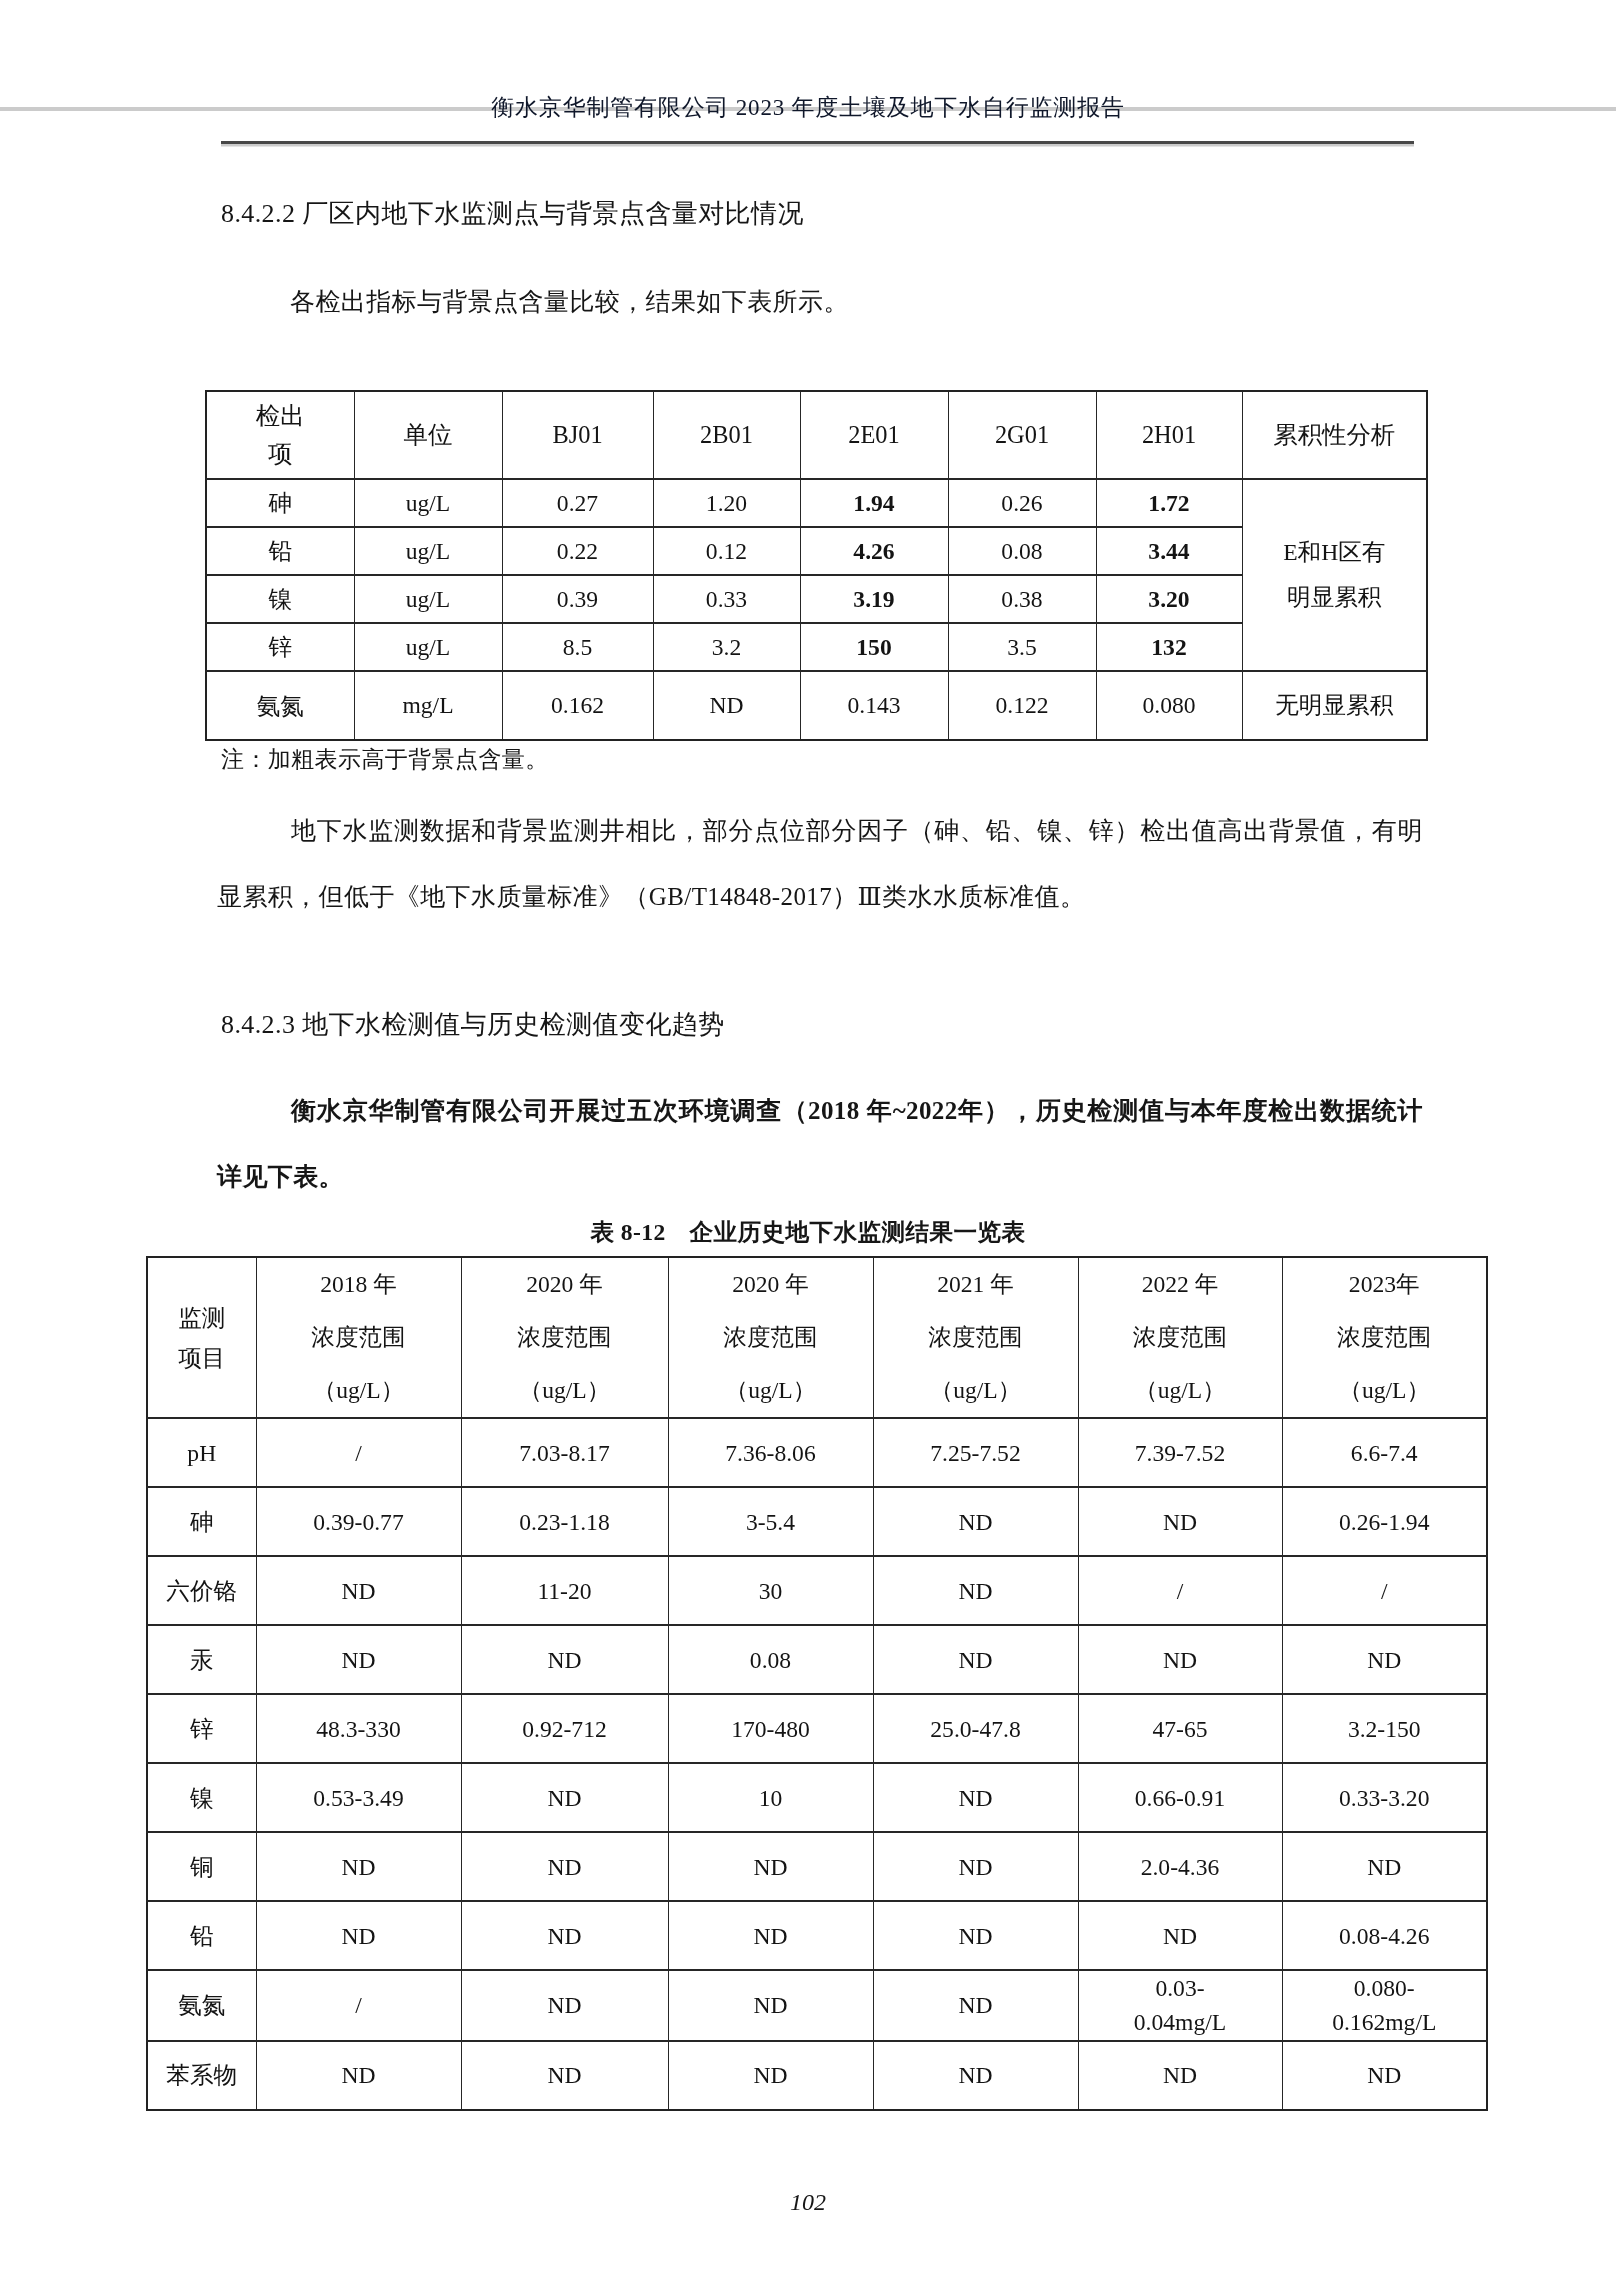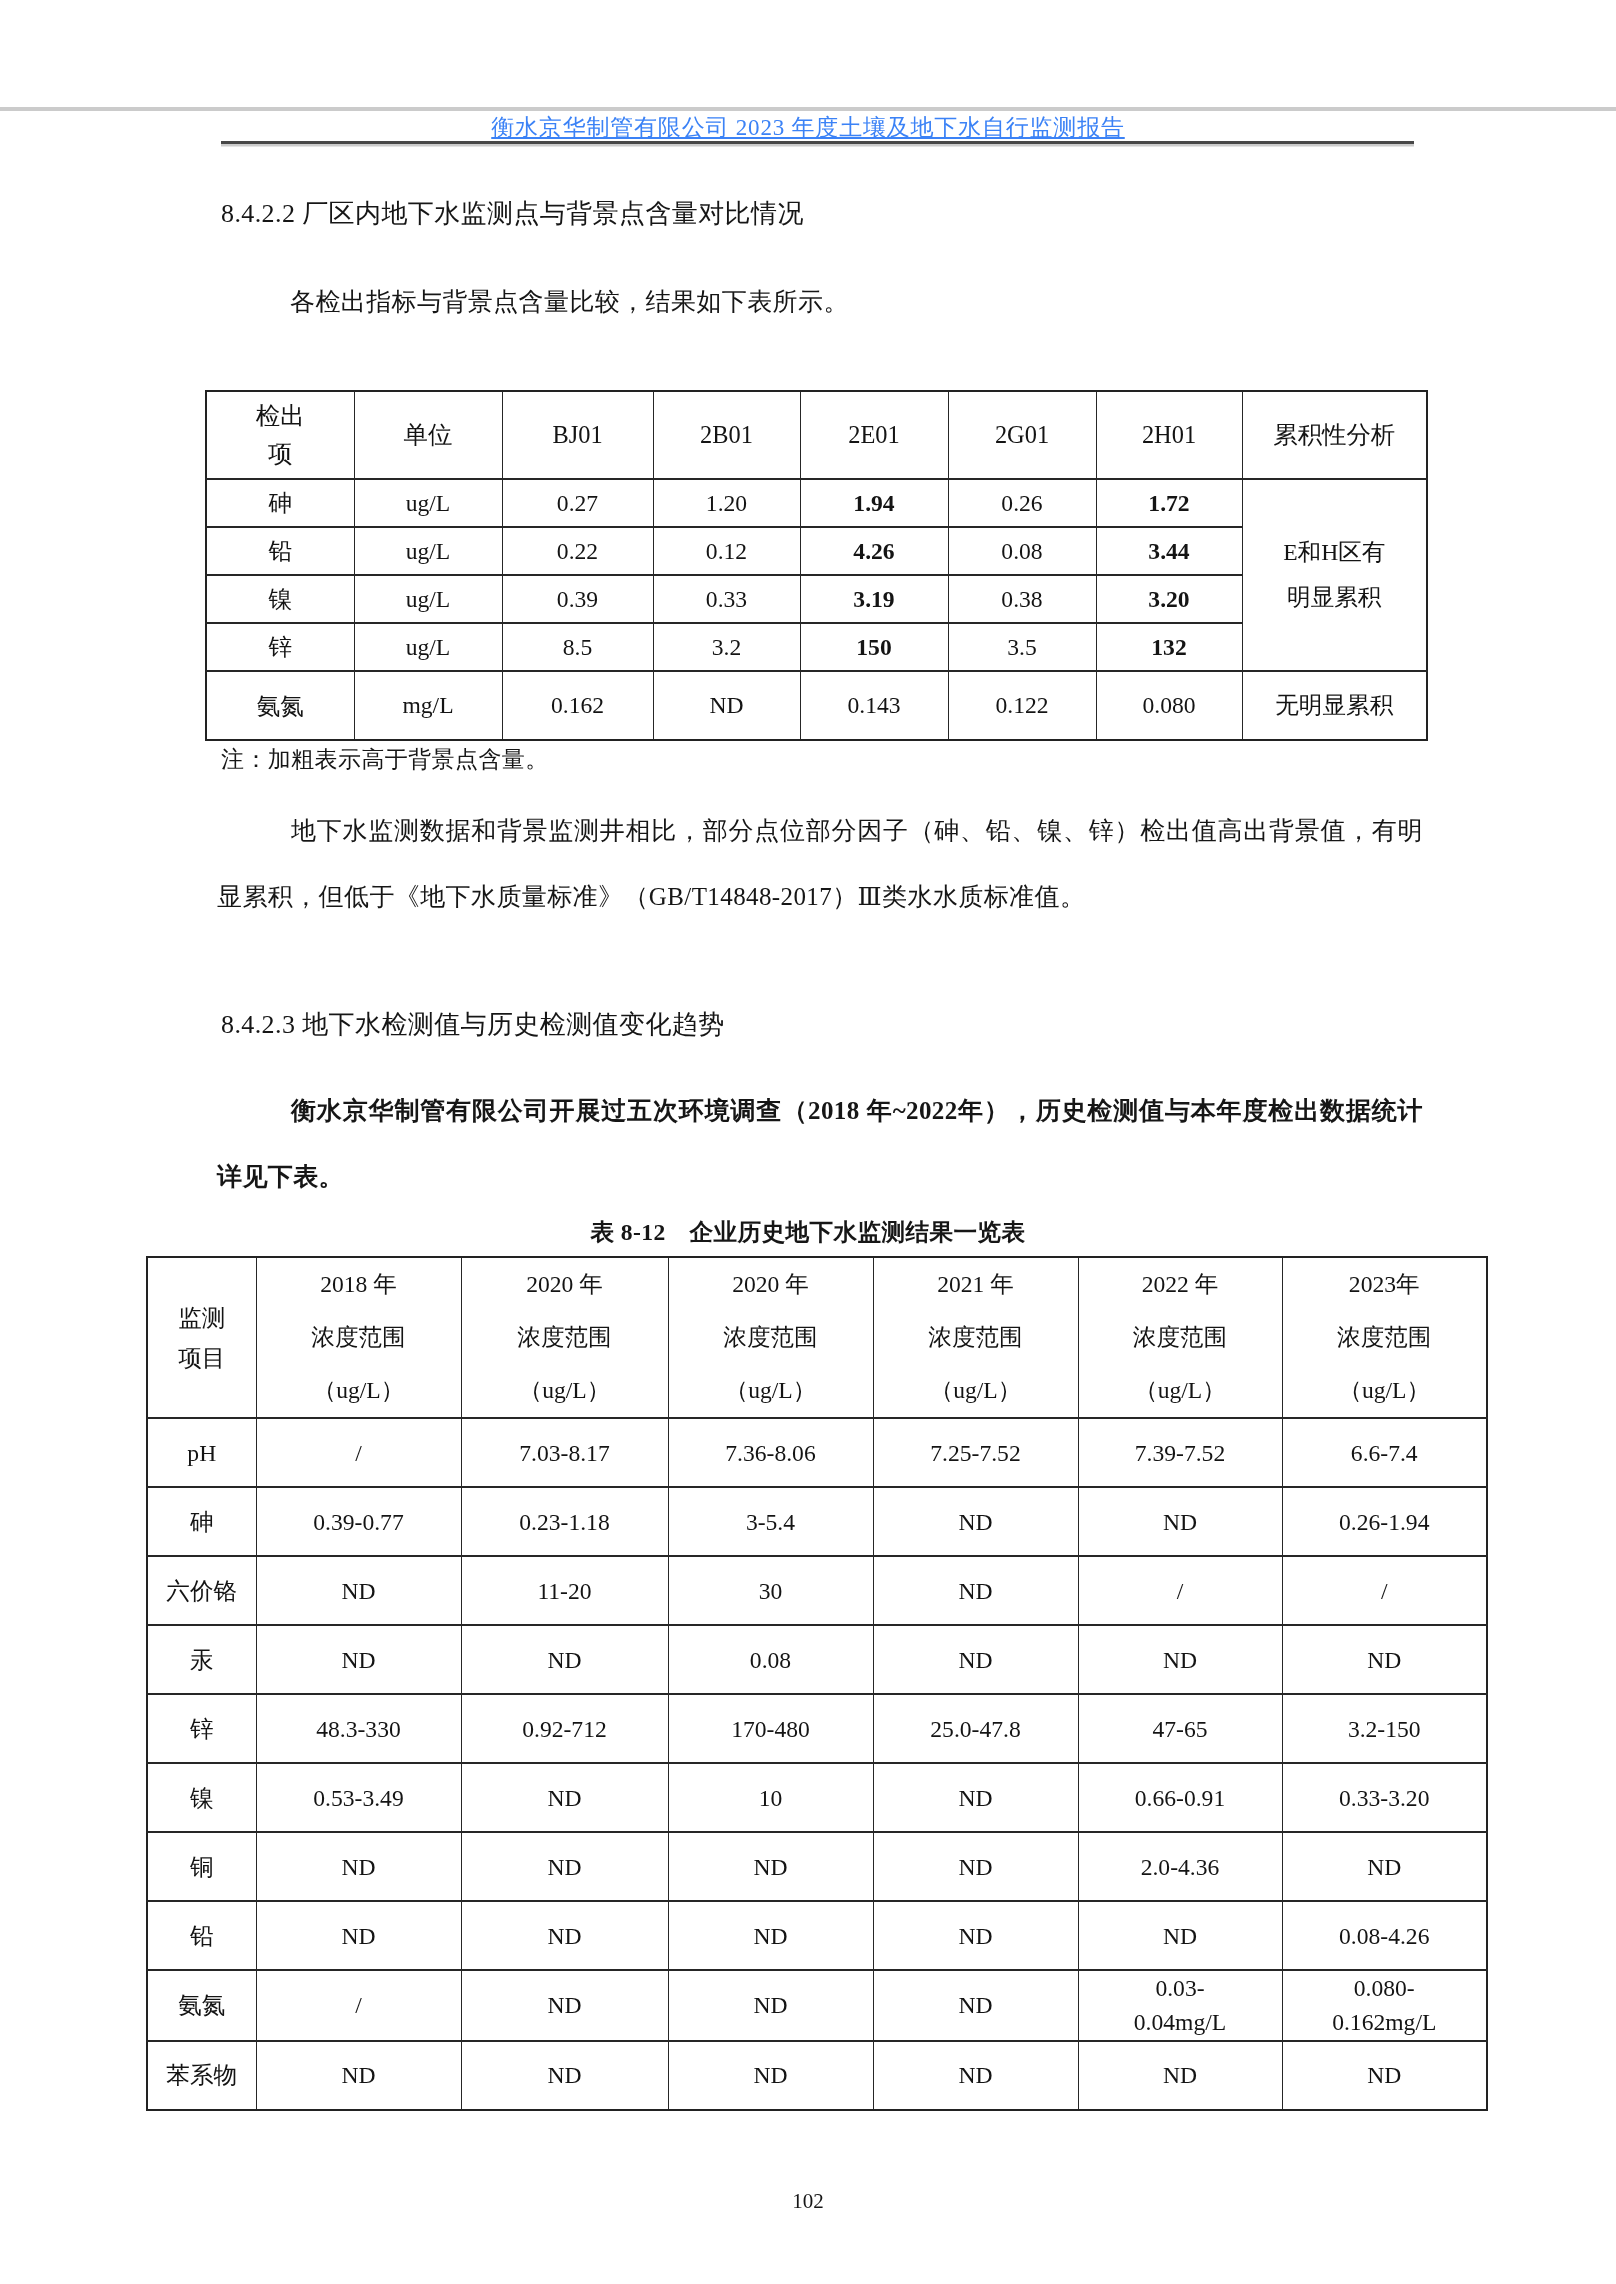--- a/index.html
+++ b/index.html
@@ -8,38 +8,38 @@
     background:#ffffff;
     color:#161616;
     font-family:"Liberation Serif","DejaVu Serif",serif;
     position:relative;overflow:hidden;
   }
   .page{position:absolute;inset:0;}
 
   
   .header-band{position:absolute;top:107px;left:0;width:1616px;height:4.2px;background:#cbcbcb;}
   .header-title{
-    position:absolute;top:112px;left:0;width:1616px;
-    text-align:center;font-size:23px;letter-spacing:0.8px;color:#3b82f6;text-decoration:underline;
+    position:absolute;top:92px;left:0;width:1616px;
+    text-align:center;font-size:23px;letter-spacing:0.8px;color:#0f172a;
   }
   .header-rule{position:absolute;top:141px;left:221px;width:1193px;height:3.4px;background:#474747;box-shadow:0 2.5px 0 rgba(160,160,160,.55);}
 
   
   .sec-heading{position:absolute;left:221px;font-size:26px;font-weight:400;letter-spacing:0.4px;}
   #heading-1{top:196px;}
   #heading-2{top:1007px;}
   .body-par{position:absolute;left:217px;width:1206px;font-size:25px;line-height:66px;text-align:justify;letter-spacing:0.4px;}
   #intro-1{top:285px;left:290px;width:1132px;line-height:34px;}
   #discussion-1{top:798px;text-indent:74px;}
   #intro-2{top:1078px;text-indent:74px;font-weight:bold;}
   .table-caption{position:absolute;left:0;width:1616px;text-align:center;font-size:23.6px;font-weight:700;white-space:pre;letter-spacing:0.4px;}
   #caption-13{top:343px;}
   #caption-12{top:1216px;}
   .table-note{position:absolute;left:221px;top:744px;font-size:23px;letter-spacing:0.4px;}
-  .page-number{position:absolute;top:2189px;left:0;width:1616px;text-align:center;font-size:21px;}
+  .page-number{position:absolute;top:2189px;left:0;width:1616px;text-align:center;font-size:24px;font-style:italic;}
 
   
   table.doc-table{position:absolute;border-collapse:collapse;table-layout:fixed;background:#fff;}
   .doc-table th,.doc-table td{
     border:1.7px solid #262626;
     text-align:center;vertical-align:middle;
     white-space:pre-line;
     padding:0 3.4px;
     font-weight:400;
     color:#141414;

